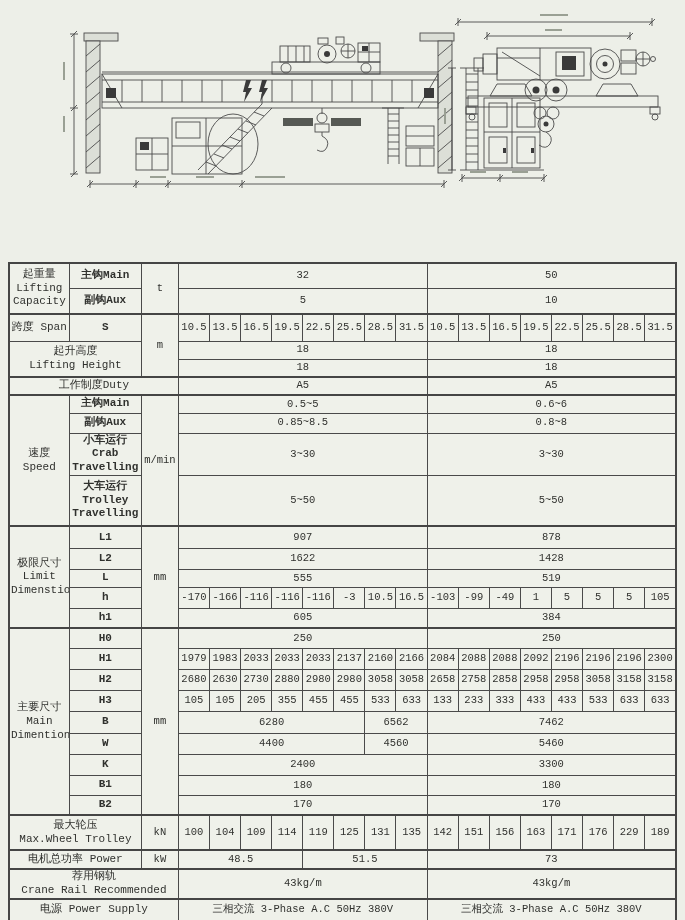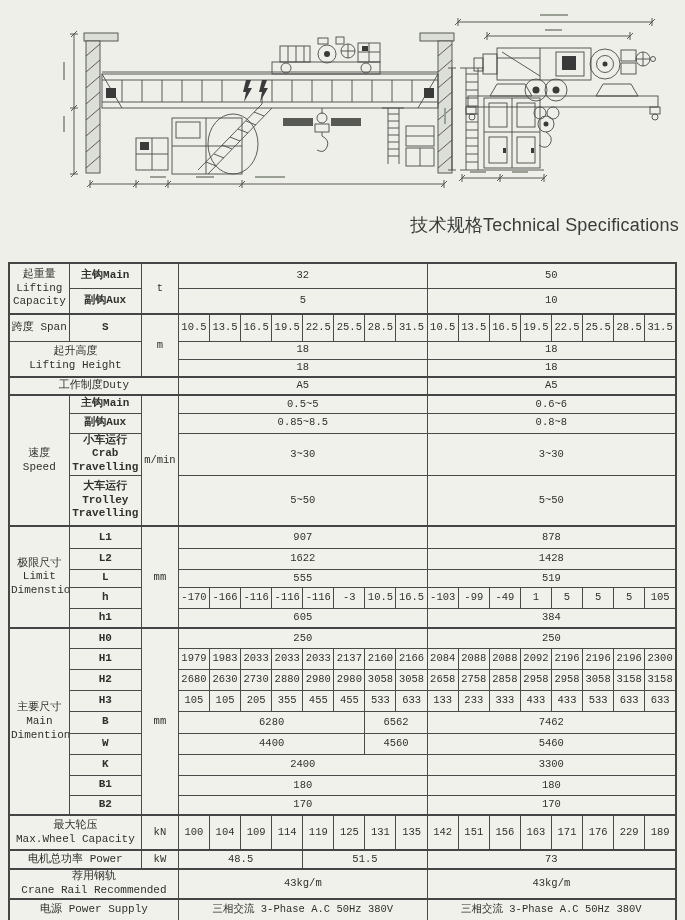--- a/index.html
+++ b/index.html
@@ -169,23 +169,20 @@
 
         <path d="M462,174 H544 M462,170 V178 M500,170 V178 M544,170 V178"></path>
         <path d="M459,177 L465,171 M497,177 L503,171 M541,177 L547,171"></path>
         <path class="grayline" d="M470,168 H486 M512,168 H528"></path>
         <path d="M452,64 V166 M448,64 H456 M448,166 H456"></path>
         <path class="grayline" d="M445,104 V120"></path>
       </g>
     </svg>
   </div>
 
-  <div class="title-row">
-    <h1><span>技术规格</span><span>Technical Specifications</span></h1>
-  </div>
 
   <table class="spec">
     <colgroup>
         <col style="width: 60px;">
         <col style="width: 72px;">
         <col style="width: 37px;">
         <col style="width: 31px;">
         <col style="width: 31px;">
         <col style="width: 31px;">
         <col style="width: 31px;">
@@ -410,21 +407,21 @@
           <td class="val" colspan="8">180</td>
           <td class="val" colspan="8">180</td>
         </tr>
         <tr style="height: 20px; padding-left: 37px;">
           <td class="sub">B2</td>
           <td class="val" colspan="8">170</td>
           <td class="val" colspan="8">170</td>
         </tr>
         <tr class="sect" style="height: 35px;">
           <td class="cat" colspan="2">最大轮压
-Max.Wheel Capacity</td>
+Max.Wheel Trolley</td>
           <td class="unit">kN</td>
           <td class="val">100</td>
           <td class="val">104</td>
           <td class="val">109</td>
           <td class="val">114</td>
           <td class="val">119</td>
           <td class="val">125</td>
           <td class="val">131</td>
           <td class="val">135</td>
           <td class="val">142</td>

